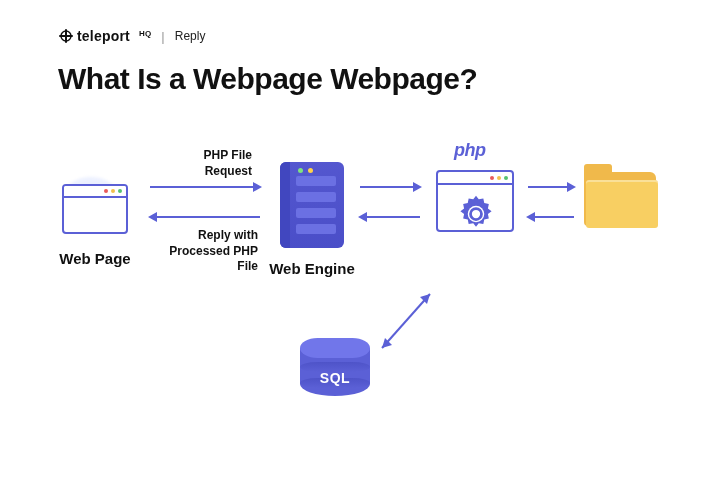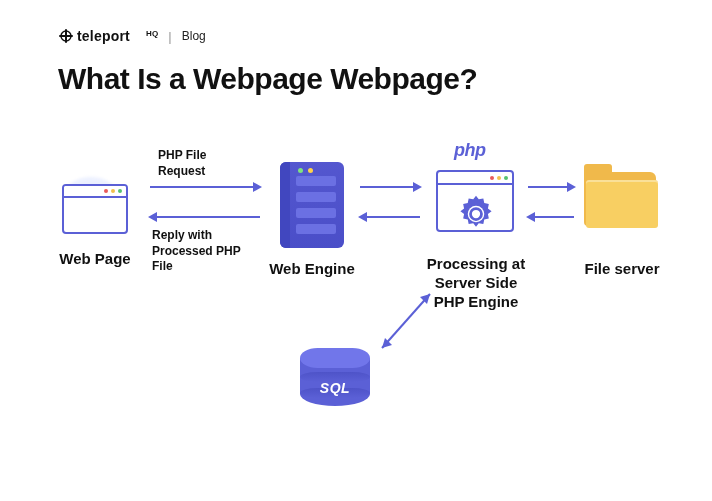--- a/index.html
+++ b/index.html
@@ -23,21 +23,21 @@
   .header .logo-mark {
     display: inline-flex;
     align-items: center;
     font-weight: 700;
     font-size: 14px;
     letter-spacing: 0.2px;
   }
   .header .hq {
     font-size: 8px;
     font-weight: 700;
-    margin-left: 16px;
+    margin-left: 9px;
     position: relative;
     top: -3px;
   }
   .header .sep { color: #999; margin: 0 4px; }
   .header .blog { font-size: 12px; color: #222; }
 
   h1.title {
     position: absolute;
     top: 62px;
     left: 58px;
@@ -60,21 +60,21 @@
     font-weight: 600;
     color: #111;
     text-align: center;
     line-height: 1.25;
   }
   .arrow-label {
     position: absolute;
     font-size: 12px;
     font-weight: 600;
     color: #111;
-    text-align: left;
+    text-align: right;
     line-height: 1.3;
   }
 
   
   .webpage {
     position: absolute;
     top: 60px; left: 60px;
     width: 70px; height: 56px;
   }
   .wp-blob {
@@ -168,22 +168,22 @@
     position:absolute; top:8px; left:2px;
     width:72px; height:48px;
     background:#f8cf62;
     border-radius:3px;
     box-shadow: inset 0 2px 0 rgba(255,255,255,0.35);
   }
 
   
   .dbserver {
     position:absolute;
-    top: 228px; left: 300px;
-    width: 60px; height: 64px; font-style: italic;
+    top: 218px; left: 300px;
+    width: 60px; height: 64px;
   }
   .db-top {
     position:absolute; top:0; left:0;
     width:70px; height:20px;
     background:#7176ea;
     border-radius: 50% / 100%;
     z-index:2;
   }
   .db-body {
     position:absolute; top:10px; left:0;
@@ -231,21 +231,21 @@
   <span class="logo-mark">
     <svg width="16" height="16" viewBox="0 0 16 16" style="margin-right:3px">
         <rect x="7" y="1" width="2" height="14" rx="1" fill="#111"></rect>
         <rect x="1" y="7" width="14" height="2" rx="1" fill="#111"></rect>
         <rect x="3" y="3" width="10" height="10" rx="5" fill="none" stroke="#111" stroke-width="1.4"></rect>
       </svg>
     <span>teleport</span>
       <span class="hq">HQ</span>
   </span>
   <span class="sep">|</span>
-  <span class="blog">Blog</span>
+  <span class="blog">Reply</span>
 </div>
 
 <h1 class="title">What Is a Webpage Webpage?</h1>
 
 <div class="stage">
 
   <div class="webpage">
     <div class="wp-blob"></div>
     <div class="wp-window">
       <div class="wp-bar">
@@ -281,28 +281,26 @@
     <div class="gear">
       <svg viewBox="0 0 48 48" width="44" height="44">
         <g fill="#5b60d6">
           <path d="M24 4l3 4 5-1 1 5 5 1-1 5 4 3-4 3 1 5-5 1-1 5-5-1-3 4-3-4-5 1-1-5-5-1 1-5-4-3 4-3-1-5 5-1 1-5 5 1z"></path>
         </g>
         <circle cx="24" cy="24" r="9" fill="#fff"></circle>
         <circle cx="24" cy="24" r="6" fill="none" stroke="#5b60d6" stroke-width="3"></circle>
       </svg>
     </div>
   </div>
-  <div class="node-label" style="top:135px; left:420px; width:112px;">Processing at Server Side PHP Engine</div>
 
   <div class="fileserver">
     <div class="folder-tab"></div>
     <div class="folder-back"></div>
     <div class="folder-front"></div>
   </div>
-  <div class="node-label" style="top:140px; left:574px; width:96px;">File server</div>
 
   <div class="dbserver">
     <div class="db-body"></div>
     <div class="db-ridge" style="top:24px"></div>
     <div class="db-ridge" style="top:40px"></div>
     <div class="db-top"></div>
     <div class="db-text">SQL</div>
   </div>
 
   <div class="arrow right" style="top:66px; left:150px; width:110px;"></div>

